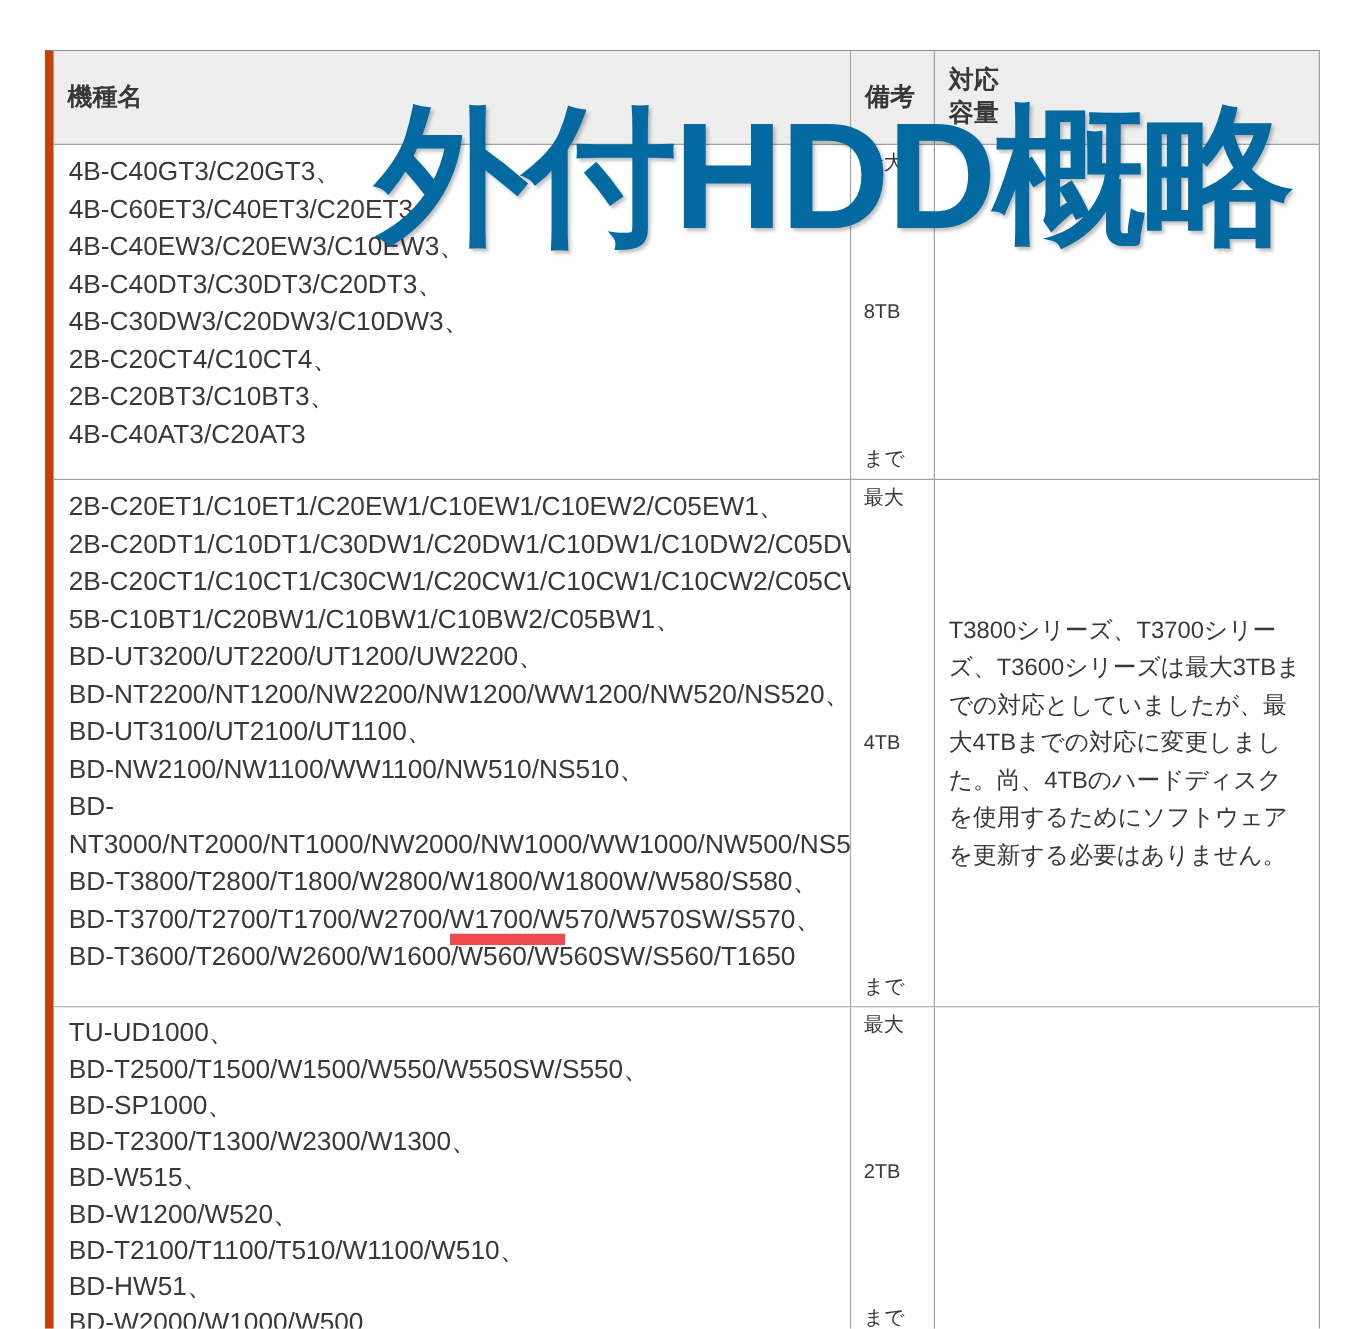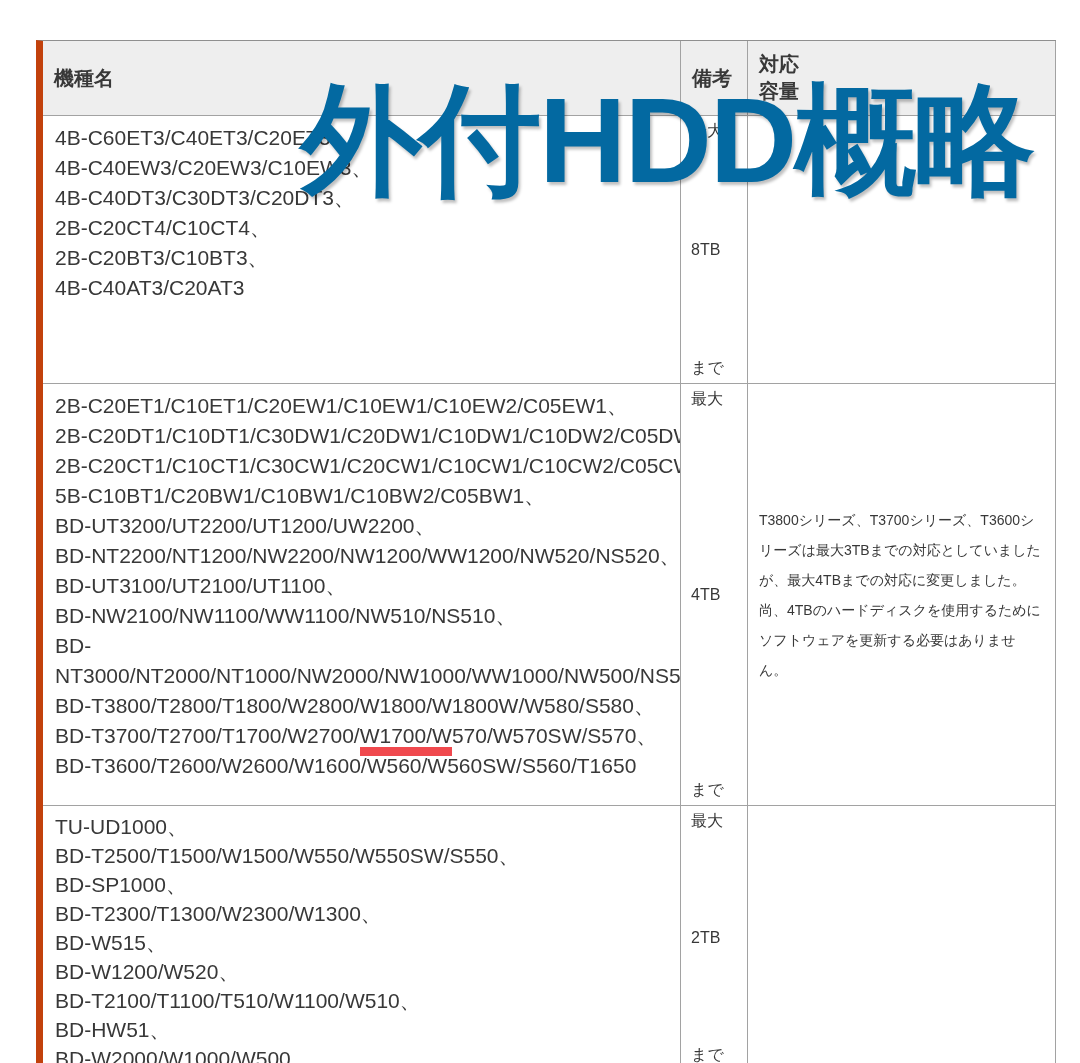--- a/index.html
+++ b/index.html
@@ -43,21 +43,21 @@
   .model-cell.tight { line-height: 29px; padding-top: 6px; }
   .capacity-cell {
     display: flex; flex-direction: column; justify-content: space-between;
     padding-left: 10px;
     font-size: 16px;
     line-height: 30px;
   }
   .remarks-cell {
     display: flex; flex-direction: column; justify-content: center;
     padding: 0 12px 0 11px;
-    font-size: 14px;
+    font-size: 19px;
     line-height: 30px;
   }
   .remarks-text { word-break: break-word; }
   .red-underline { border-bottom: 9px solid var(--highlight, #f0494e); }
 
   .overlay-title {
     position: absolute;
     left: 301px; top: 74px;
     font-size: 121px;
     font-weight: 900;
@@ -81,23 +81,25 @@
     </div>
     <div class="cell header">
       <div>備考</div>
     </div>
     <div class="cell header">
       <div>対応</div>
       <div>容量</div>
     </div>
 
     <div class="cell model-cell">
+      <div>4B-C40GT3/C20GT3、</div>
       <div>4B-C60ET3/C40ET3/C20ET3、</div>
       <div>4B-C40EW3/C20EW3/C10EW3、</div>
       <div>4B-C40DT3/C30DT3/C20DT3、</div>
+      <div>4B-C30DW3/C20DW3/C10DW3、</div>
       <div>2B-C20CT4/C10CT4、</div>
       <div>2B-C20BT3/C10BT3、</div>
       <div>4B-C40AT3/C20AT3</div>
     </div>
     <div class="cell capacity-cell">
       <div>最大</div>
       <div>8TB</div>
       <div>まで</div>
     </div>
     <div class="cell remarks-cell">

